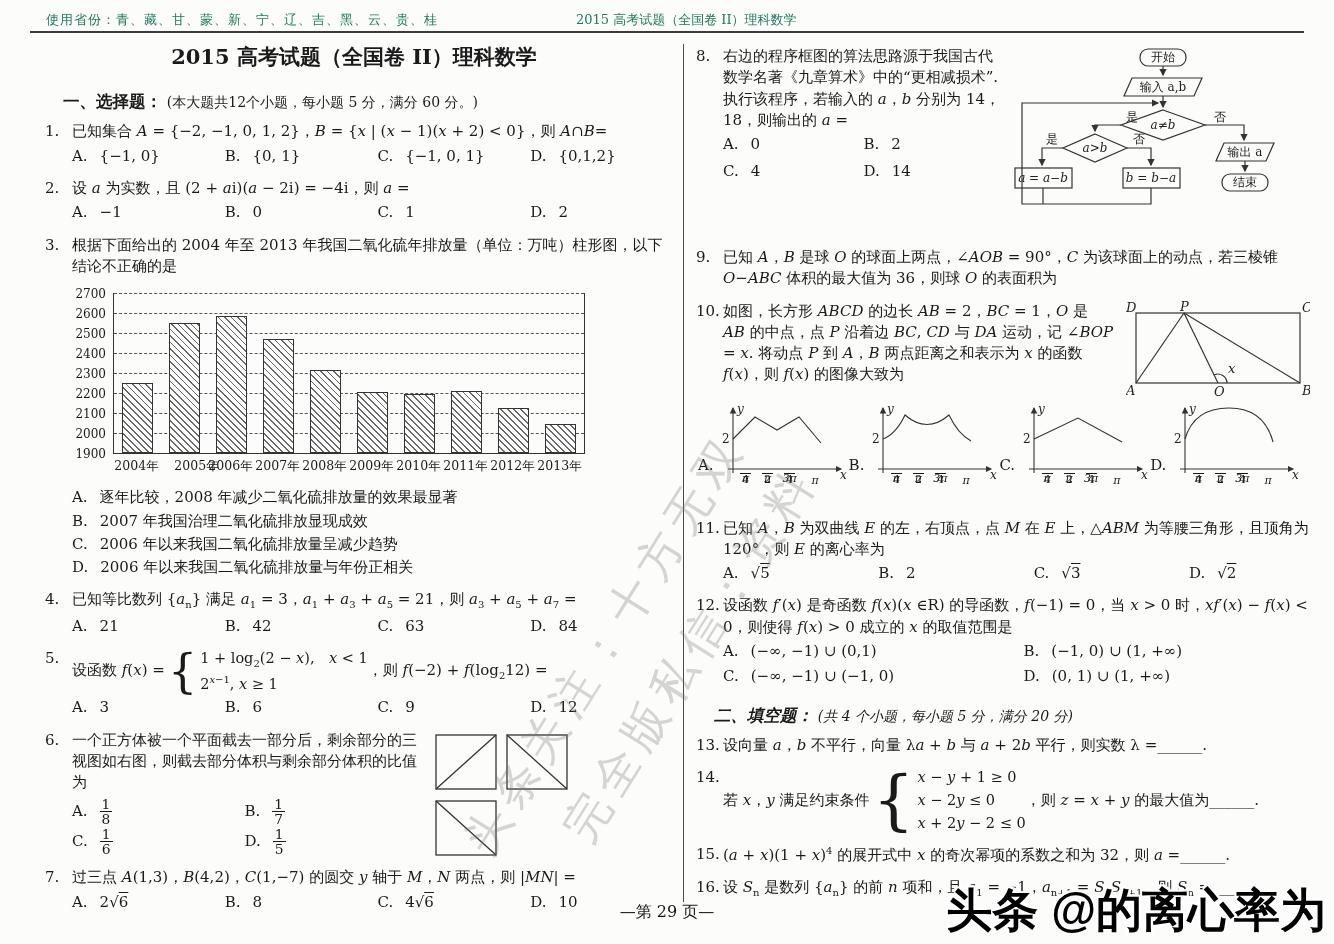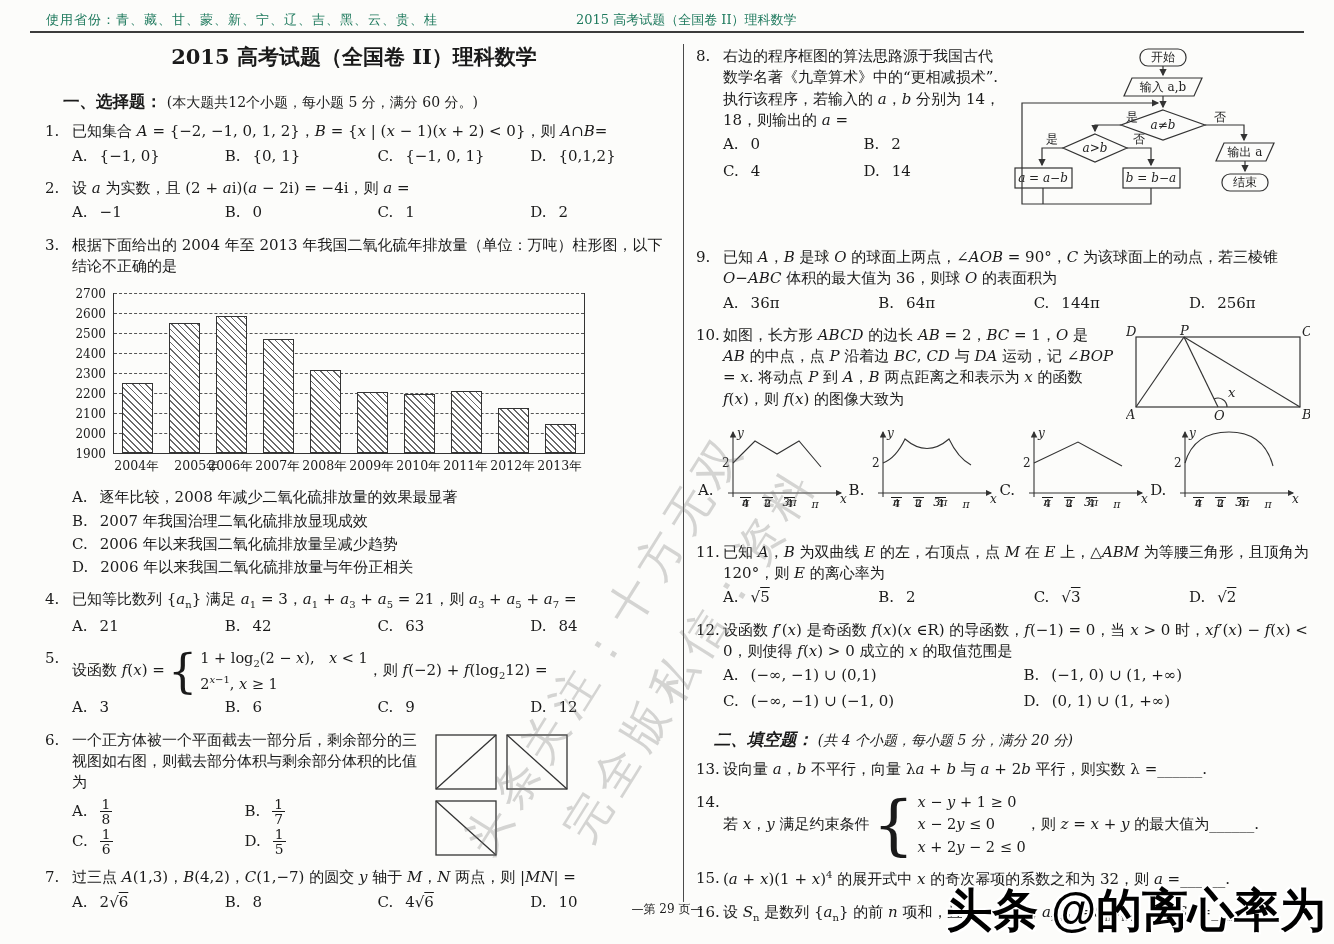--- a/index.html
+++ b/index.html
@@ -3,21 +3,21 @@
 <meta charset="utf-8">
 <style>
   html,body{margin:0;padding:0;}
   body{width:1334px;height:944px;position:relative;background:#fcfcfa;color:#1a1a1a;
        font-family:"DejaVu Serif","Liberation Serif",serif;font-size:15px;line-height:1.42;overflow:hidden;}
   .hdr-left{position:absolute;left:46px;top:11px;font-size:13px;color:#1f7a5e;letter-spacing:1px;}
   .hdr-right{position:absolute;left:576px;top:11px;font-size:13px;color:#1f7a5e;}
   .hdr-rule{position:absolute;left:30px;top:31px;width:1274px;height:0;border-top:2px solid #3c3c3c;}
   .page-title{position:absolute;left:45px;top:42px;width:618px;text-align:center;font-size:21px;font-weight:bold;}
   .col-divider{position:absolute;left:683px;top:44px;width:1px;height:858px;background:#4a4a4a;}
-  .footer-page{position:absolute;left:0;top:901px;width:1334px;text-align:center;font-size:12px;}
+  .footer-page{position:absolute;left:0;top:901px;width:1334px;text-align:center;font-size:16px;}
   .col-left{position:absolute;left:45px;top:80px;width:618px;}
   .col-right{position:absolute;left:696px;top:46px;width:628px;}
   .secline{margin:6px 0 8px 18px;}
   .seclabel{font-weight:bold;font-size:16.5px;}
   .secdesc{font-size:14px;}
   .q{margin-bottom:11px;}
   .qrow{display:flex;}
   .qnum{flex:none;width:27px;}
   .qbody{flex:1;}
   .opts{margin-left:27px;margin-top:3px;}
@@ -336,26 +336,20 @@
         </g>
       </svg>
     </div>
   </div>
 
   <div class="q">
     <div class="qrow">
         <span class="qnum">9.</span>
       <span class="qbody">已知 <i>A</i>，<i>B</i> 是球 <i>O</i> 的球面上两点，∠<i>AOB</i> = 90°，<i>C</i> 为该球面上的动点，若三棱锥 <i>O</i>−<i>ABC</i> 体积的最大值为 36，则球 <i>O</i> 的表面积为</span>
       </div>
-    <div class="opts opts4">
-      <span class="opt"><span class="olab">A.</span><span>36π</span></span>
-      <span class="opt"><span class="olab">B.</span><span>64π</span></span>
-      <span class="opt"><span class="olab">C.</span><span>144π</span></span>
-      <span class="opt"><span class="olab">D.</span><span>256π</span></span>
-    </div>
   </div>
 
   <div class="q">
     <div class="q10flex">
       <div class="q10left">
         <div class="qrow">
             <span class="qnum">10.</span>
           <span class="qbody">如图，长方形 <i>ABCD</i> 的边长 <i>AB</i> = 2，<i>BC</i> = 1，<i>O</i> 是 <i>AB</i> 的中点，点 <i>P</i> 沿着边 <i>BC</i>, <i>CD</i> 与 <i>DA</i> 运动，记 ∠<i>BOP</i> = <i>x</i>. 将动点 <i>P</i> 到 <i>A</i>，<i>B</i> 两点距离之和表示为 <i>x</i> 的函数 <i>f</i>(<i>x</i>)，则 <i>f</i>(<i>x</i>) 的图像大致为</span>
           </div>
       </div>

